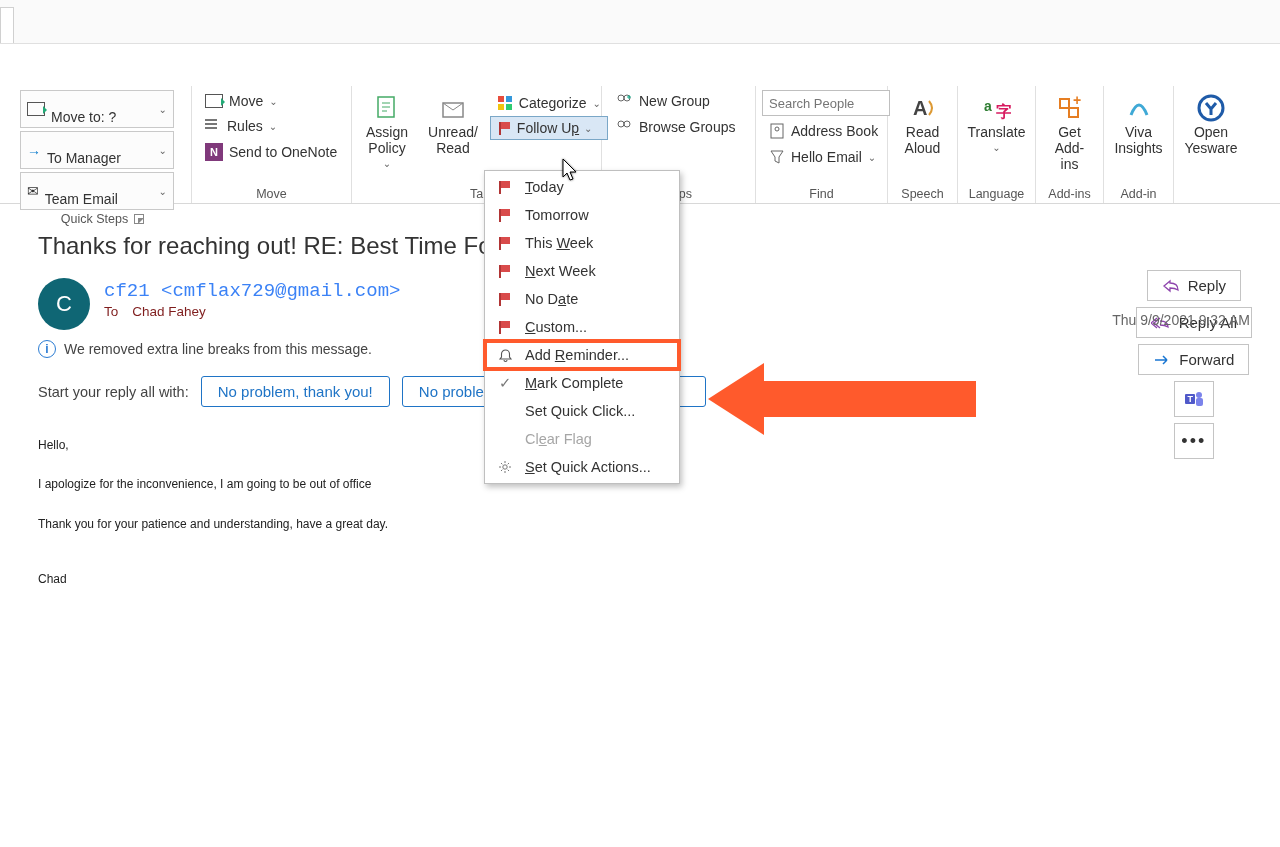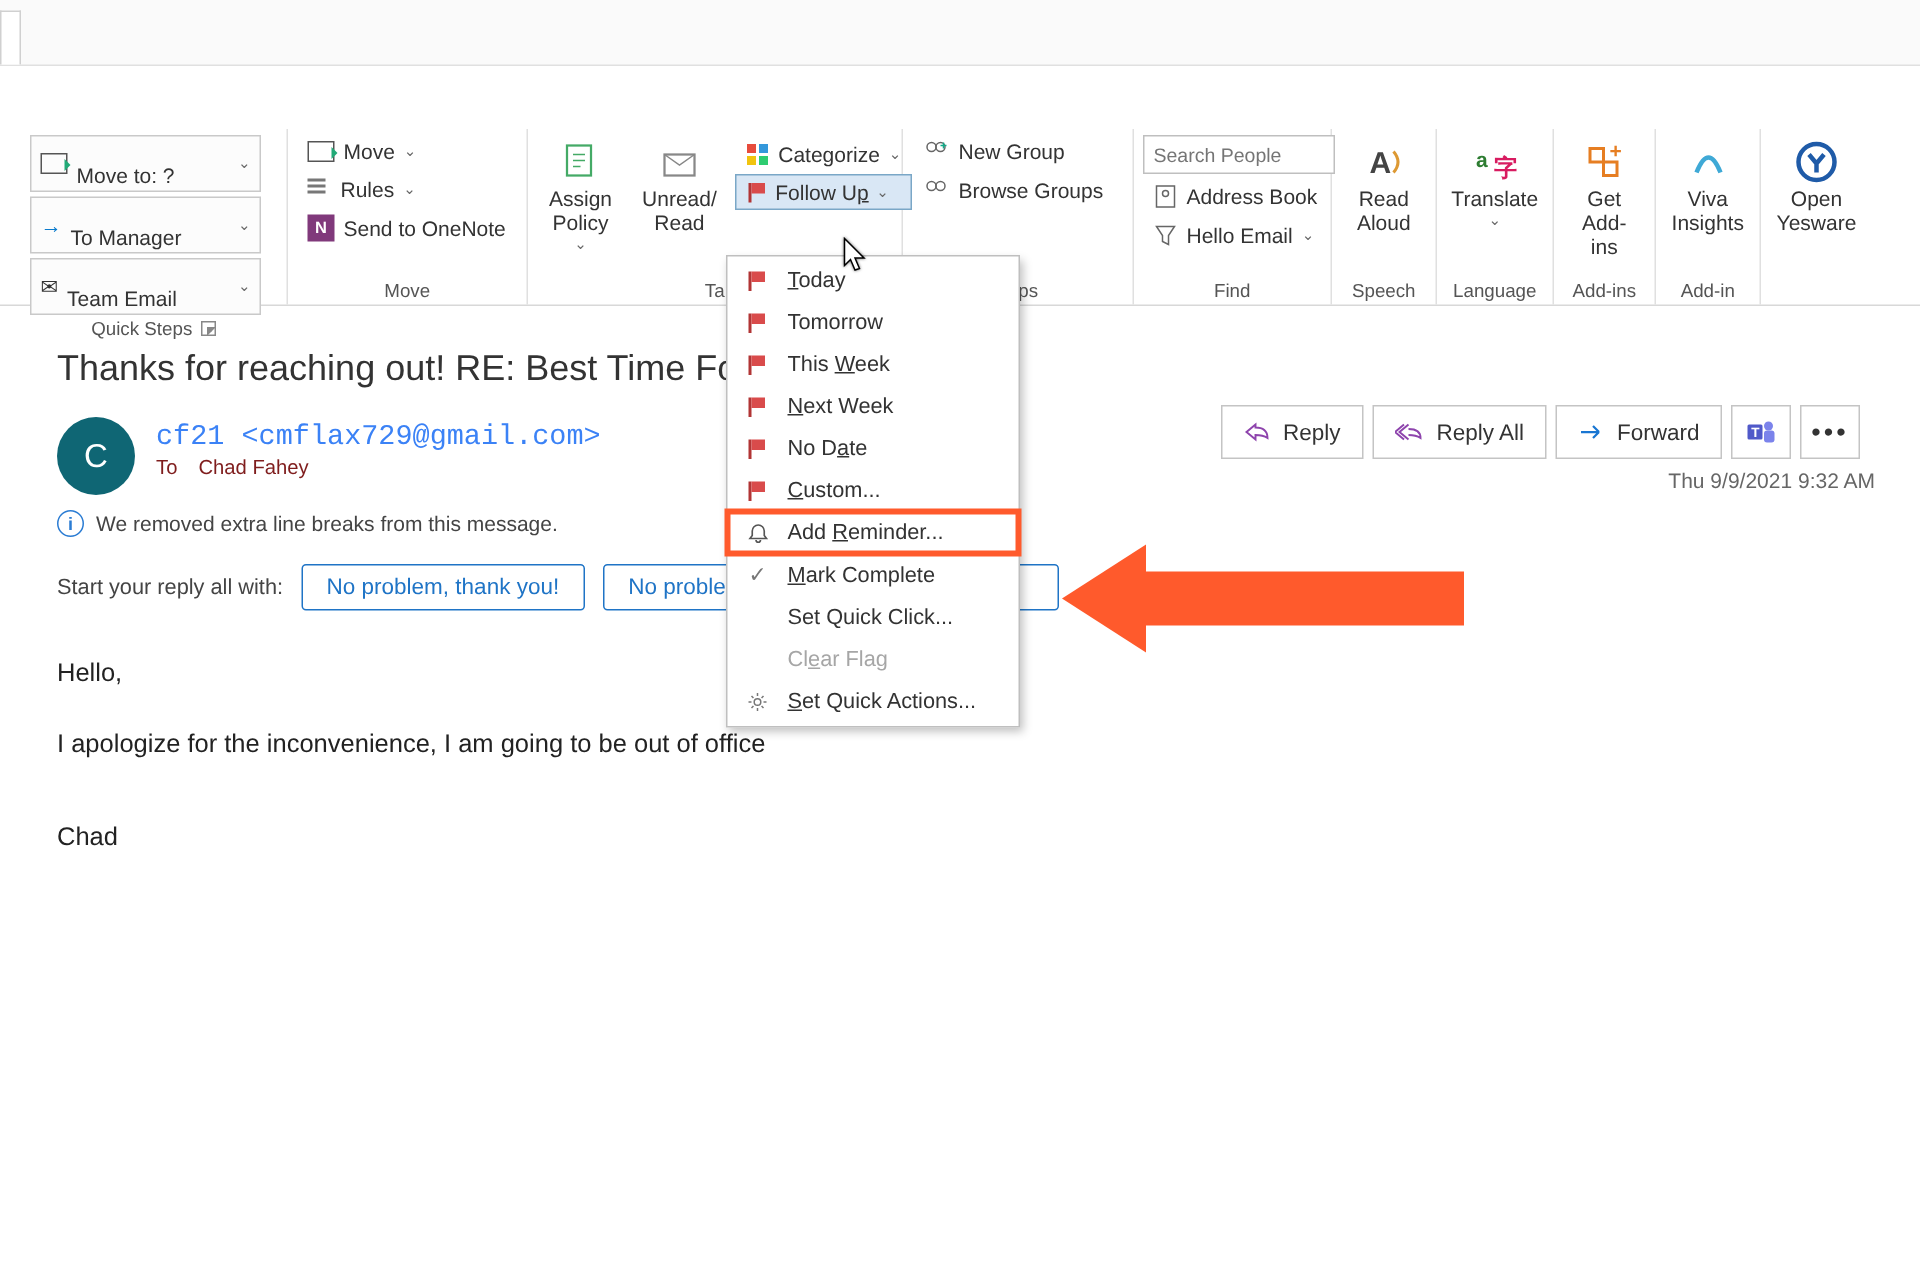--- a/index.html
+++ b/index.html
@@ -37,24 +37,24 @@
 .to-line { font-size:13.5px; color:#7f1d1d; margin-top:2px;}
 .to-line .lbl { margin-right:14px; }
 
 .info-line { display:flex; align-items:center; gap:8px; margin-top:10px; color:#444; font-size:14px; }
 .info-icon { width:18px; height:18px; border:1.5px solid #2b7cd3; border-radius:50%; color:#2b7cd3; font-weight:700; font-size:12px; display:flex; align-items:center; justify-content:center; }
 
 .reply-row { display:flex; align-items:center; gap:12px; margin-top:18px; }
 .reply-row .lead { font-size:14.5px; color:#444; }
 .pill { border:1.5px solid #1f74c6; color:#1f74c6; padding:6px 16px; border-radius:3px; font-size:15px;}
 
-.body-txt { margin-top:30px; font-size:17px; color:#222; line-height:1.45; }
+.body-txt { margin-top:30px; font-size:12px; color:#222; line-height:1.45; }
 .body-txt p { margin-bottom:22px; }
 
-.actions { position:absolute; right:40px; top:66px; display:flex; gap:6px; }
+.actions { position:absolute; right:28px; top:66px; display:flex; gap:6px; align-items:center;flex-direction:column;}
 .act-btn { border:1px solid #c4c4c4; padding:6px 14px; display:flex; align-items:center; gap:8px; font-size:15px; color:#333; background:#fff;}
 .icon-sq { border:1px solid #c4c4c4; width:40px; height:36px; display:flex; align-items:center; justify-content:center; background:#fff;}
 .date-stamp { position:absolute; right:30px; top:108px; font-size:14px; color:#666;}
 
 
 .menu { position:absolute; left:484px; top:170px; width:196px; background:#fff; border:1px solid #bfbfbf; box-shadow:2px 3px 6px rgba(0,0,0,.25); padding:2px 0; z-index:50;}
 .menu-item { display:flex; align-items:center; gap:12px; padding:6px 14px 6px 12px; font-size:14.5px; color:#333; position:relative; }
 .menu-item.disabled { color:#a6a6a6; }
 .menu-item .ico { width:16px; display:flex; justify-content:center; color:#b33; }
 .menu-item.hl { outline:4px solid #ff5a2c; outline-offset:-2px; }
@@ -310,20 +310,21 @@
   <div class="reply-row">
     <span class="lead">Start your reply all with:</span>
     <span class="pill">No problem, thank you!</span>
     <span class="pill">No problem.</span>
     <span class="pill" style="width:176px; color:transparent;">x</span>
   </div>
 
   <div class="body-txt">
     <p>Hello,</p>
     <p>I apologize for the inconvenience, I am going to be out of office</p>
+    <p>Thank you for your patience and understanding, have a great day.</p>
     <p style="margin-top:38px">Chad</p>
   </div>
 
   <div class="actions">
     <div class="act-btn">
       <svg width="18" height="14">
           <path d="M8 2L2 7l6 5V9c5 0 8 2 8 2 0-5-3-7-8-7z" fill="none" stroke="#8e44ad" stroke-width="1.3"></path>
         </svg>
       <span>Reply</span>
     </div>

